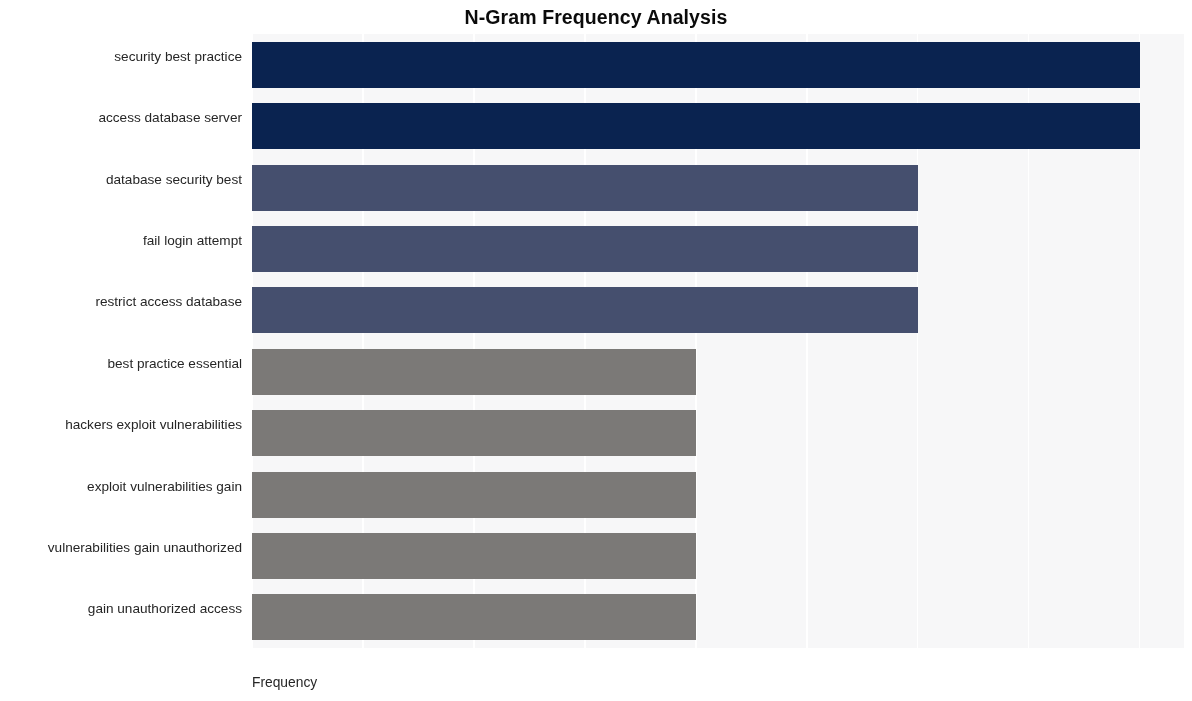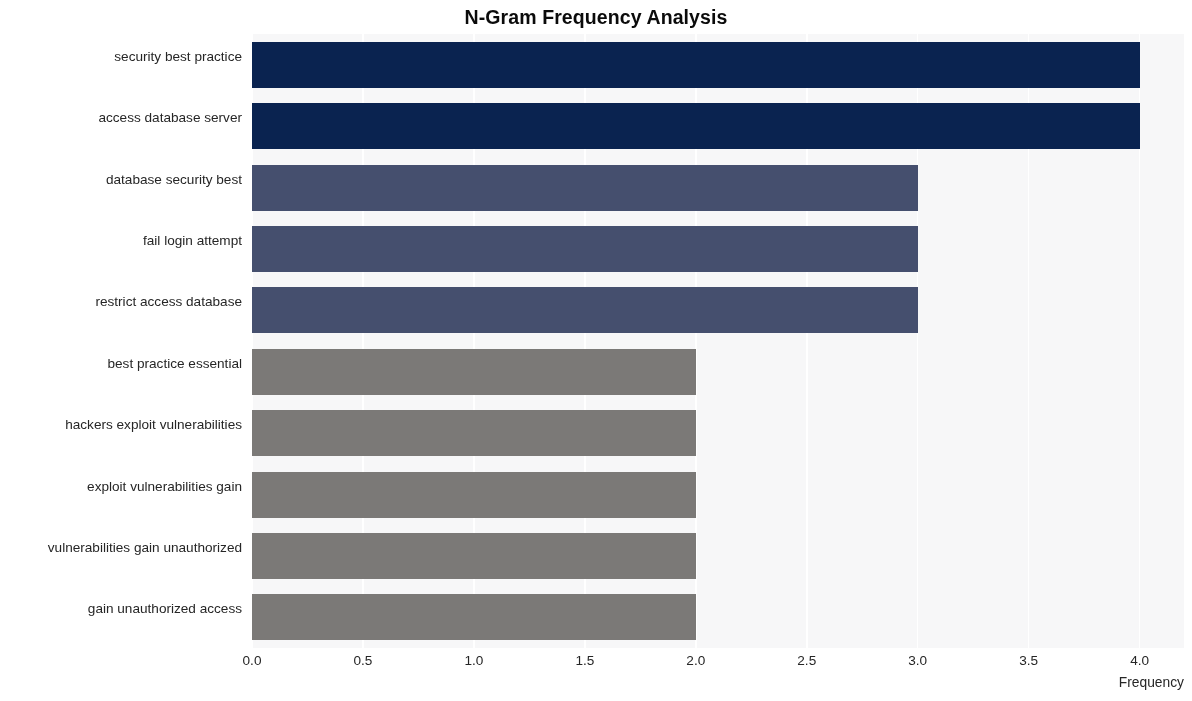--- a/index.html
+++ b/index.html
@@ -99,21 +99,21 @@
     color: #262626;
     line-height: 18px;
   }
 
   
   #xaxis-label {
     position: absolute;
     left: 252px;
     top: 674px;
     width: 932px;
-    text-align: right;
+    text-align: left;
     font-size: 13.8px;
     color: #262626;
     line-height: 18px;
   }
 </style>
 </head>
 <body>
 
 <div id="chart-root">
 
@@ -151,27 +151,16 @@
       <div class="ytick" style="top: 145.5px;">database security best</div>
       <div class="ytick" style="top: 206.9px;">fail login attempt</div>
       <div class="ytick" style="top: 268.3px;">restrict access database</div>
       <div class="ytick" style="top: 329.7px;">best practice essential</div>
       <div class="ytick" style="top: 391.1px;">hackers exploit vulnerabilities</div>
       <div class="ytick" style="top: 452.5px;">exploit vulnerabilities gain</div>
       <div class="ytick" style="top: 513.9px;">vulnerabilities gain unauthorized</div>
       <div class="ytick" style="top: 575.3px;">gain unauthorized access</div>
     </div>
 
-  <div id="xtick-layer">
-      <div class="xtick" style="left: 0px;">0.0</div>
-      <div class="xtick" style="left: 110.952px;">0.5</div>
-      <div class="xtick" style="left: 221.905px;">1.0</div>
-      <div class="xtick" style="left: 332.857px;">1.5</div>
-      <div class="xtick" style="left: 443.81px;">2.0</div>
-      <div class="xtick" style="left: 554.762px;">2.5</div>
-      <div class="xtick" style="left: 665.714px;">3.0</div>
-      <div class="xtick" style="left: 776.667px;">3.5</div>
-      <div class="xtick" style="left: 887.619px;">4.0</div>
-    </div>
 
   <div id="xaxis-label">Frequency</div>
 
 </div>
 
 </body></html>

